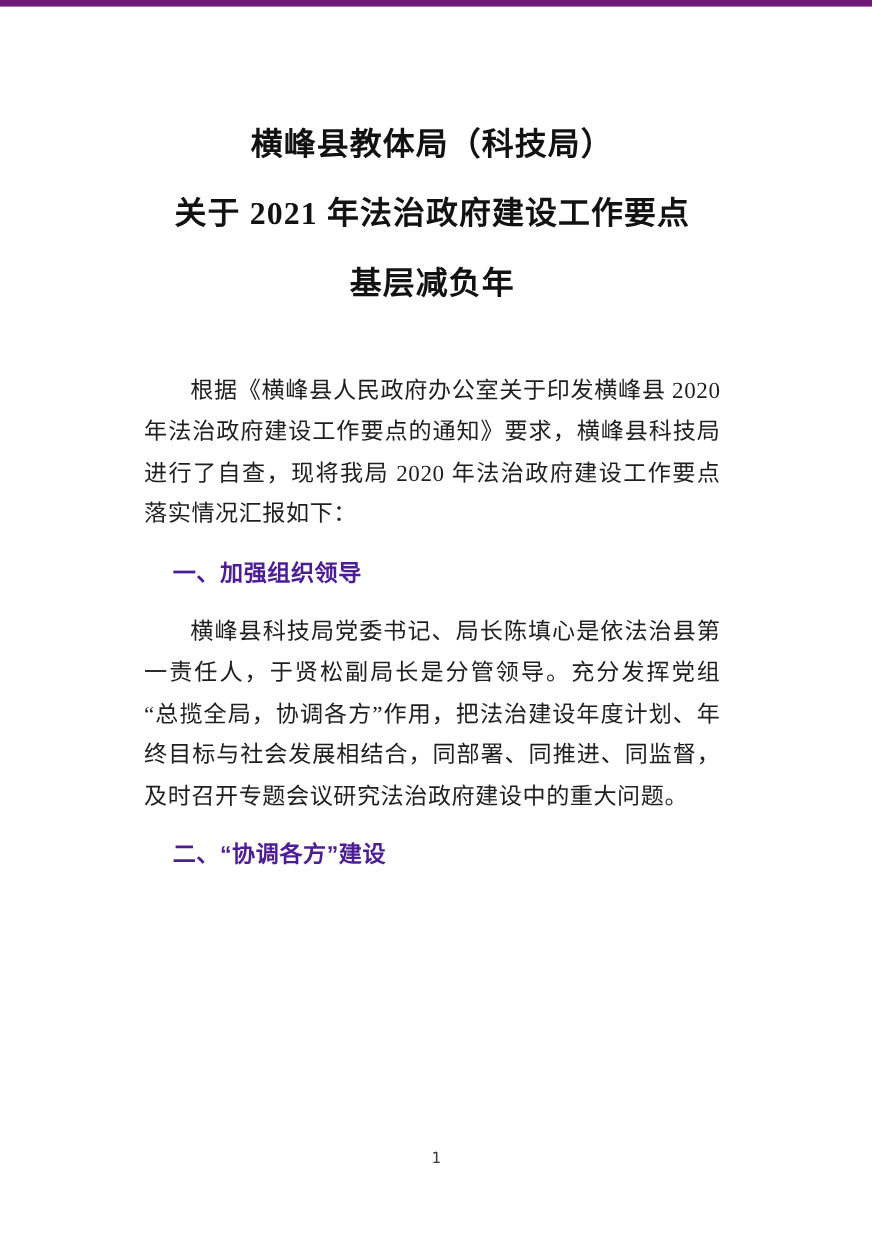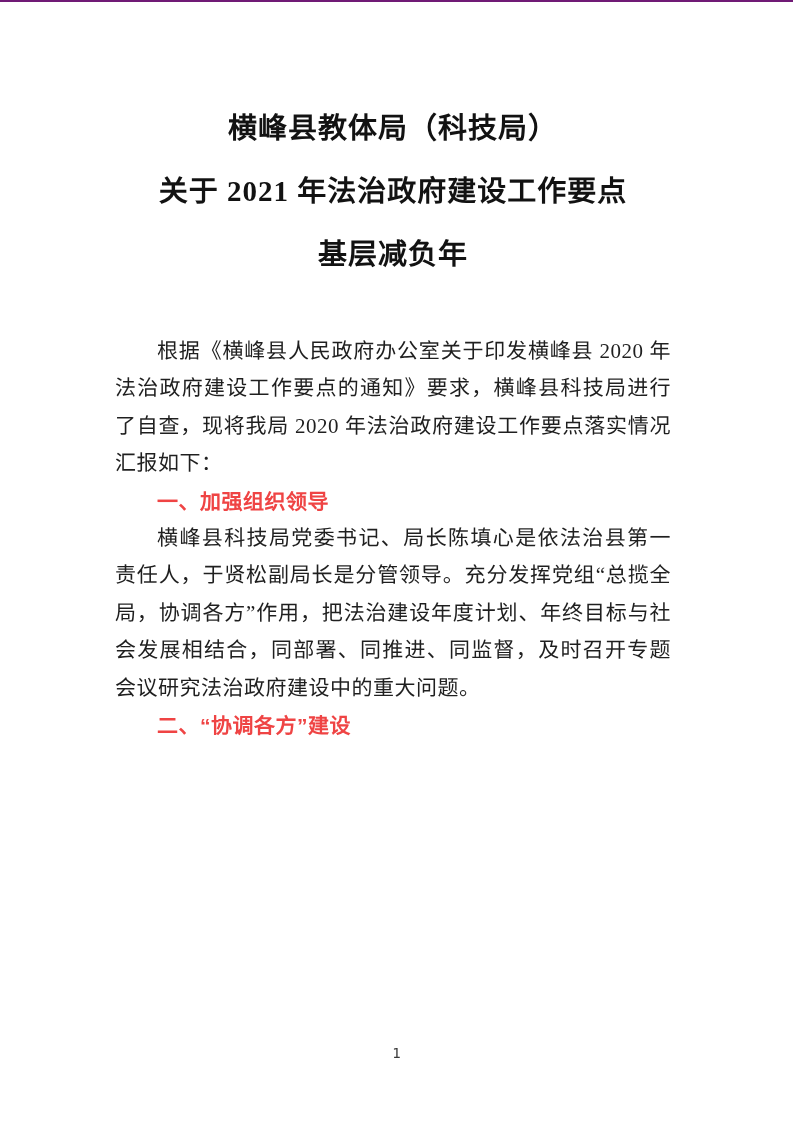--- a/index.html
+++ b/index.html
@@ -8,56 +8,56 @@
     padding: 0;
     background: #ffffff;
   }
   .page {
     position: relative;
     width: 793px;
     height: 1123px;
     margin: 0 auto;
     box-sizing: border-box;
     background: #ffffff;
-    border-top: 2px solid #701a75;
+    border-top: 6px solid #701a75;
     padding: 95px 122px 0 115px;
     overflow: hidden;
     font-family: "Liberation Serif", serif;
     color: #1f1f1f;
   }
   .doc-title {
     text-align: center;
     font-weight: 700;
     font-size: 29px;
     line-height: 63px;
     letter-spacing: 1px;
     color: #121212;
     font-family: "Liberation Serif", serif;
   }
   .doc-body {
     margin-top: 47px;
   }
   .body-para {
-    margin: 0;
+    margin: 16px;
     font-size: 21px;
     line-height: 37.4px;
     text-align: justify;
     text-indent: 2em;
     letter-spacing: 0.5px;
     color: #1f1f1f;
     font-family: "Liberation Serif", serif;
   }
   .section-heading {
     margin: 0;
     font-size: 21px;
     line-height: 37.4px;
     font-weight: 700;
     text-indent: 2em;
     letter-spacing: 0.5px;
-    color: #ef4444;
+    color: #4c1d95;
     font-family: "Liberation Sans", sans-serif;
   }
   .page-number {
     position: absolute;
     bottom: 62px;
     left: 0;
     width: 100%;
     text-align: center;
     font-size: 14px;
     color: #3a3a3a;

